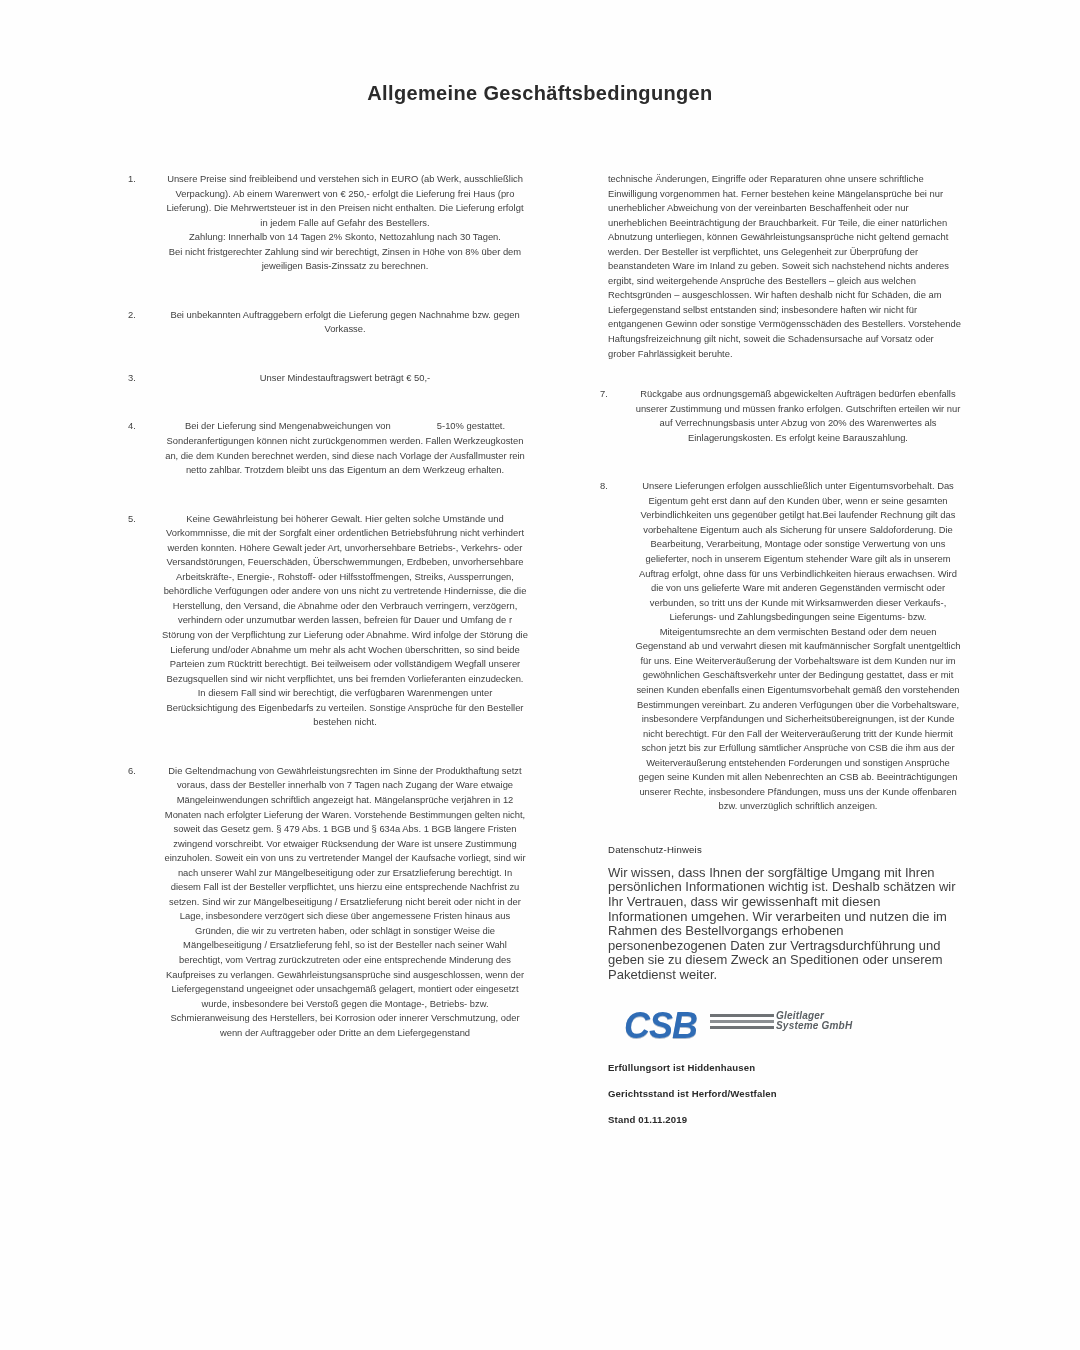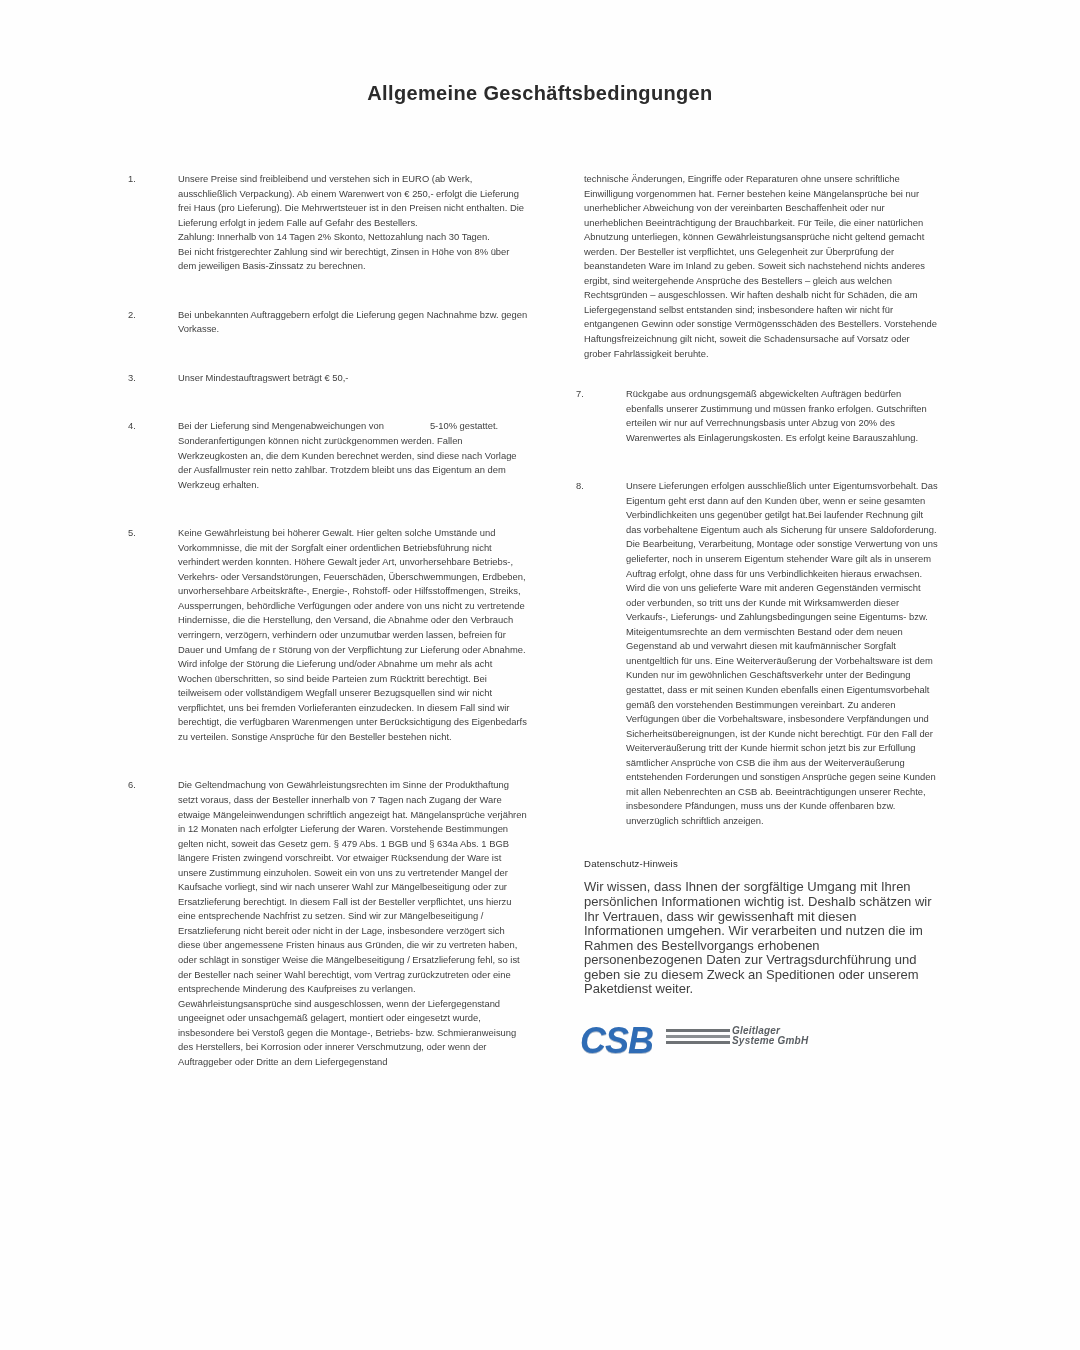--- a/index.html
+++ b/index.html
@@ -42,43 +42,42 @@
     left: 0;
     width: 1080px;
     height: 1150px;
   }
 
   .col {
     position: absolute;
     top: 0;
   }
   .col-left  { left: 128px; width: 400px; }
-  .col-right { left: 576px; width: 362px; }
+  .col-right { left: 600px; width: 362px; }
 
   
   .clause {
     display: flex;
     align-items: flex-start;
     margin-bottom: 20px;
   }
   .clause-num {
     width: 34px;
     flex: 0 0 34px;
     font-size: 9.4px;
     line-height: 14.55px;
     color: #3f3f3f;
   }
   .clause-body {
     flex: 1 1 auto;
     font-size: 9.4px;
     line-height: 14.55px;
     color: #3f3f3f;
     white-space: pre-line;
-    text-align: left;
-    margin-left: 16px;
+    text-align: center;
   }
   .clause-body .inline-gap { display: inline-block; width: 46px; }
 
   
   .cont-para {
     font-size: 9.4px;
     line-height: 14.55px;
     color: #3f3f3f;
     white-space: pre-line;
     margin: 0 0 26px 8px;
@@ -100,21 +99,21 @@
   }
   .privacy-text {
     font-size: 13px;
     line-height: 14.55px;
     color: #3f3f3f;
     white-space: pre-line;
   }
 
   
   .logo-wrap {
-    margin-left: 4px;
+    margin-left: 24px;
     margin-top: 26px;
     height: 40px;
     position: relative;
   }
   .logo-csb {
     font-family: "Liberation Sans", sans-serif;
     font-weight: bold;
     font-style: italic;
     font-size: 36px;
     letter-spacing: -1px;
@@ -250,17 +249,22 @@
           <i></i>
           <i></i>
           <i></i>
         </span>
         <span class="logo-sub">
           <span>Gleitlager</span>
           <span>Systeme GmbH</span>
         </span>
       </div>
 
+      <div class="footer-lines">
+        <div>Erfüllungsort ist Hiddenhausen</div>
+        <div>Gerichtsstand ist Herford/Westfalen</div>
+        <div>Stand 01.11.2019</div>
+      </div>
 
     </div>
 
   </div>
 </div>
 
 </body></html>

